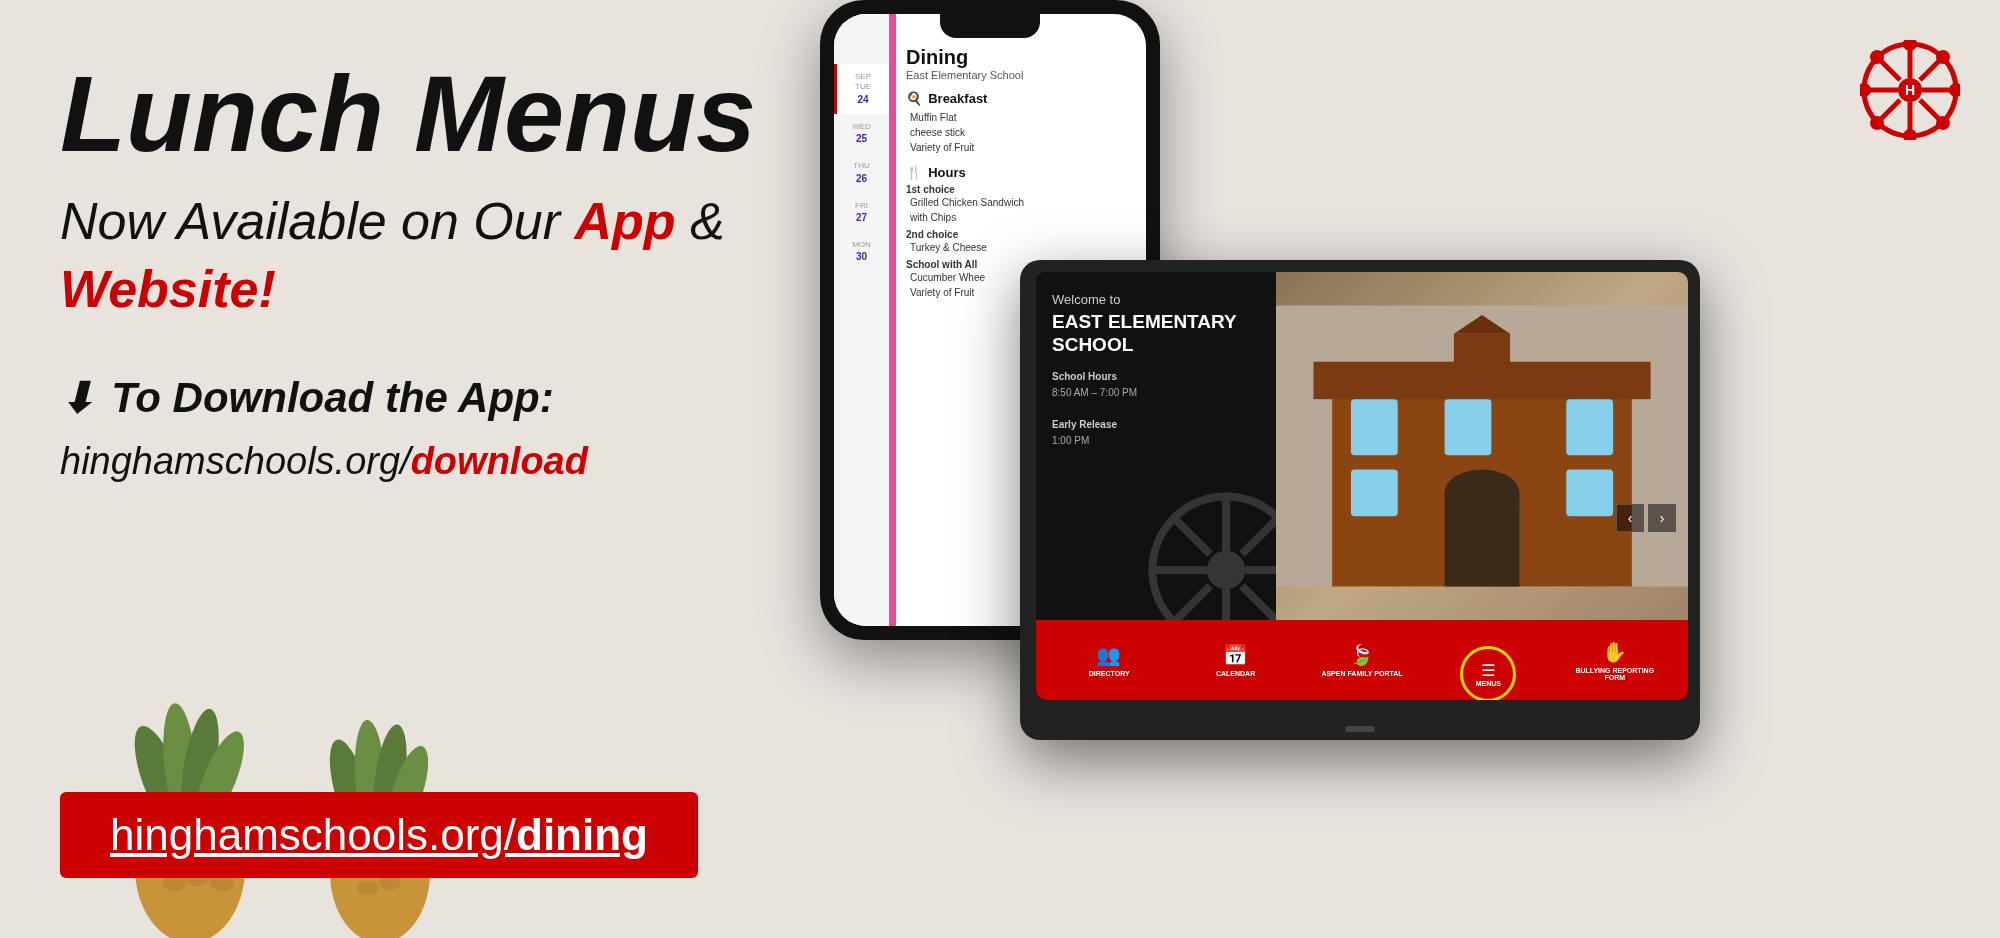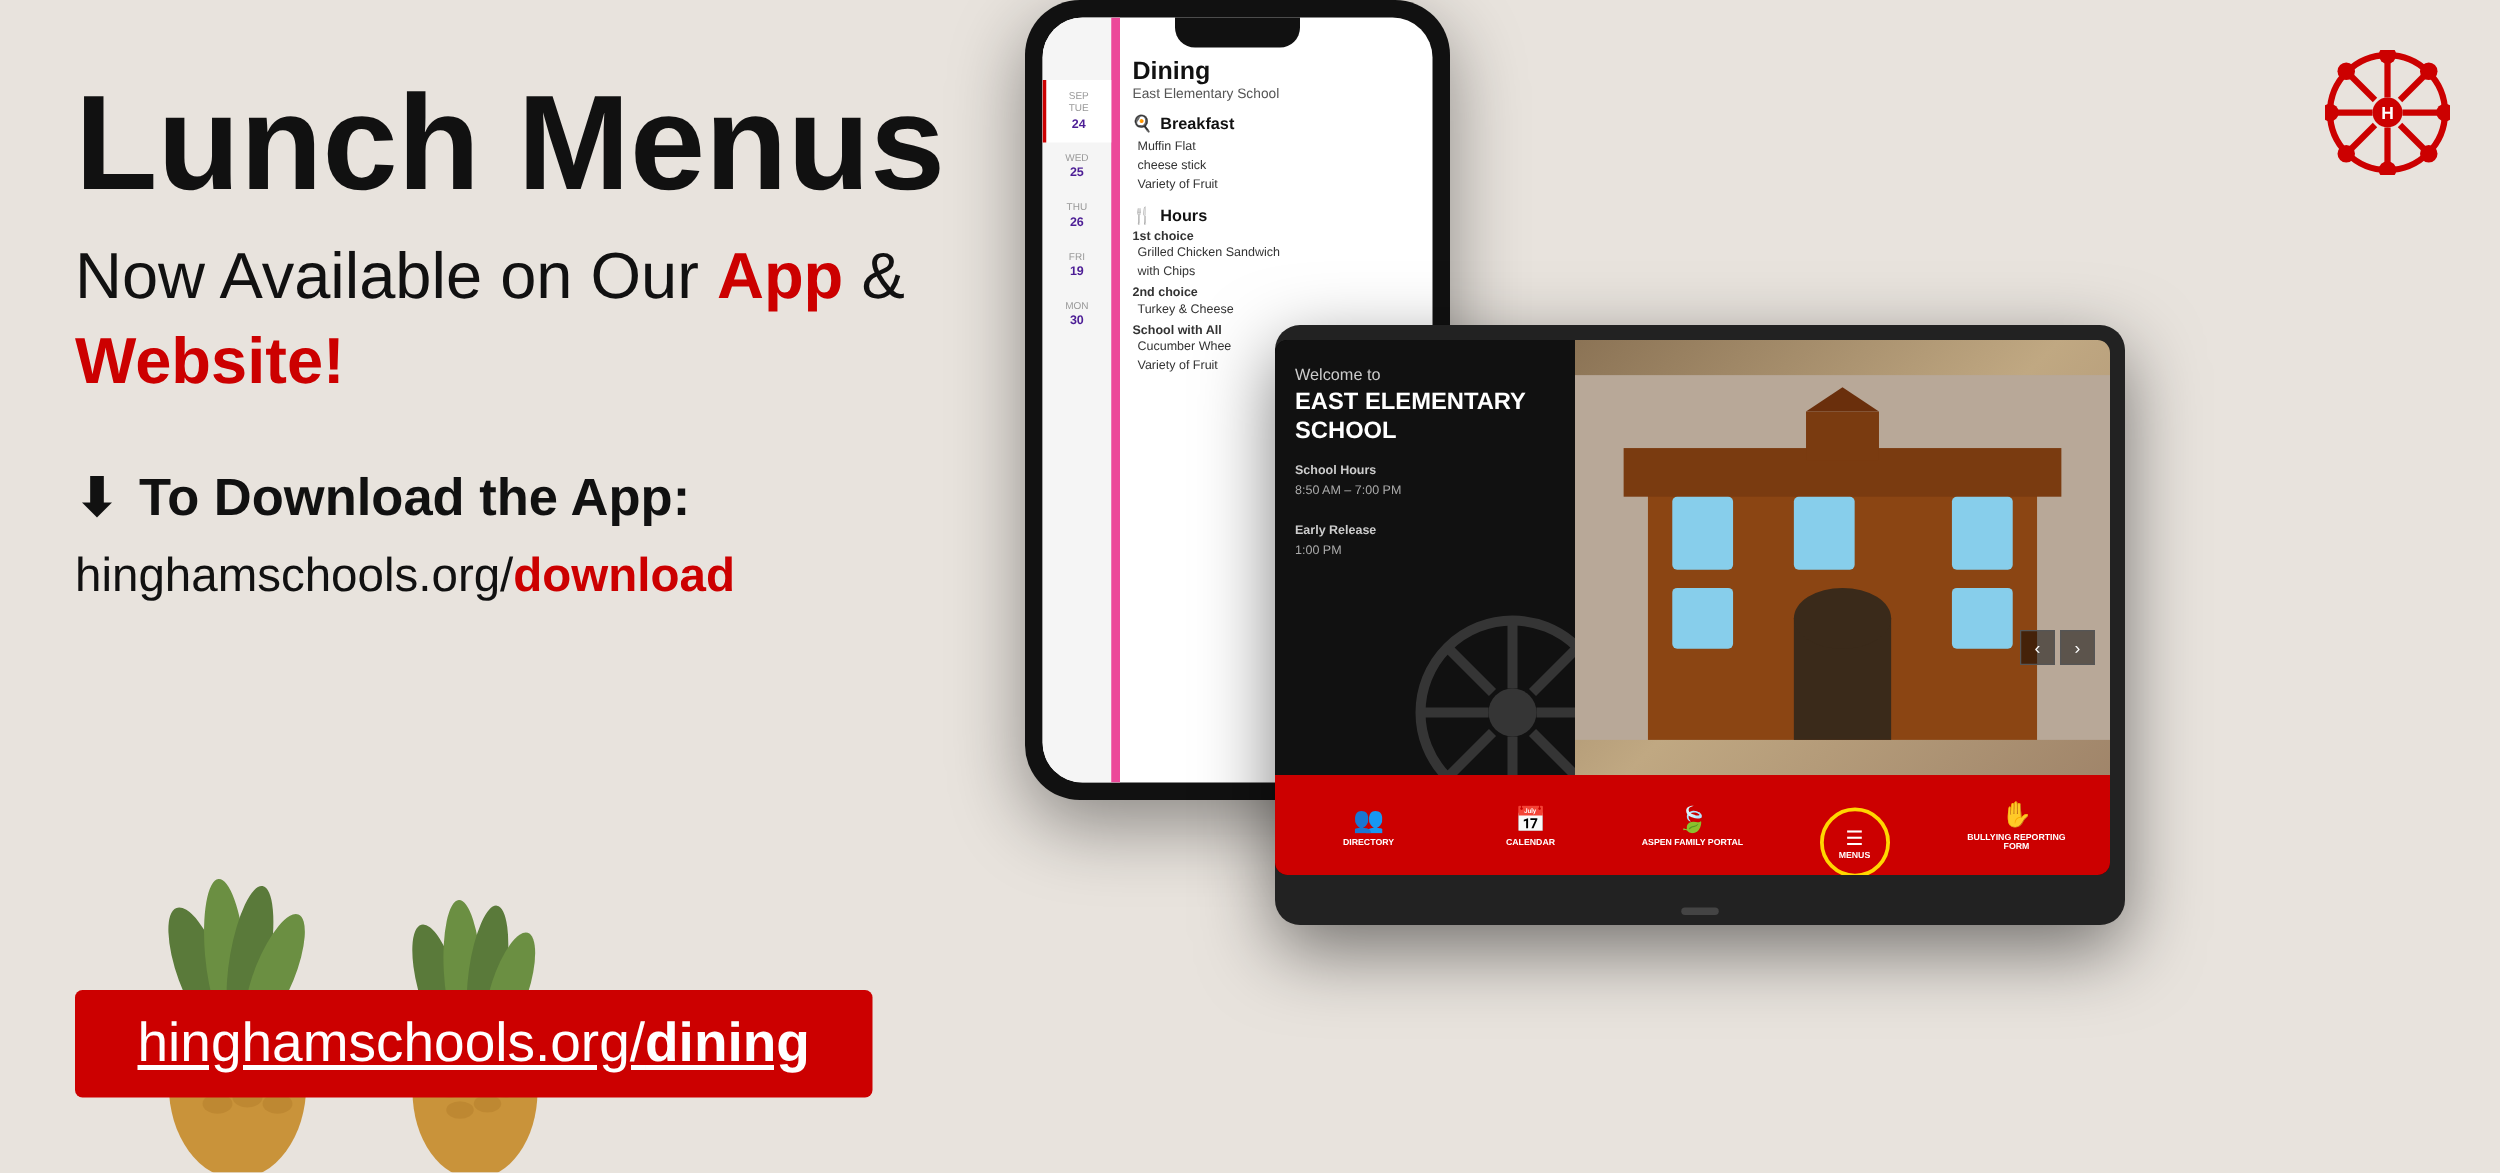--- a/index.html
+++ b/index.html
@@ -12,20 +12,21 @@
       overflow: hidden;
       position: relative;
     }
 
     
     .left-content {
       position: absolute;
       left: 60px;
       top: 60px;
       width: 750px;
+      font-style: italic;
     }
 
     .main-title {
       font-size: 108px;
       font-weight: 900;
       color: #111;
       line-height: 1.0;
       margin-bottom: 20px;
     }
 
@@ -236,21 +237,21 @@
       left: 1020px;
       width: 680px;
       height: 480px;
     }
 
     .tablet-frame {
       width: 680px;
       height: 480px;
       background: #222;
       border-radius: 20px;
-      padding: 12px 12px 40px 0;
+      padding: 12px 12px 40px 16px;
       position: relative;
       box-shadow: 0 20px 60px rgba(0,0,0,0.5);
     }
 
     .tablet-home-button {
       position: absolute;
       bottom: 8px;
       left: 50%;
       transform: translateX(-50%);
       width: 30px;
@@ -520,21 +521,21 @@
         <div class="date-item">
           <div class="day-abbr">WED</div>
           <div class="day-num">25</div>
         </div>
         <div class="date-item">
           <div class="day-abbr">THU</div>
           <div class="day-num">26</div>
         </div>
         <div class="date-item">
           <div class="day-abbr">FRI</div>
-          <div class="day-num">19</div>
+          <div class="day-num">27</div>
         </div>
         <div class="date-item">
           <div class="day-abbr">MON</div>
           <div class="day-num">30</div>
         </div>
       </div>
 
       <div class="phone-content">
         <div class="phone-header">
           <div class="dining-title">Dining</div>

